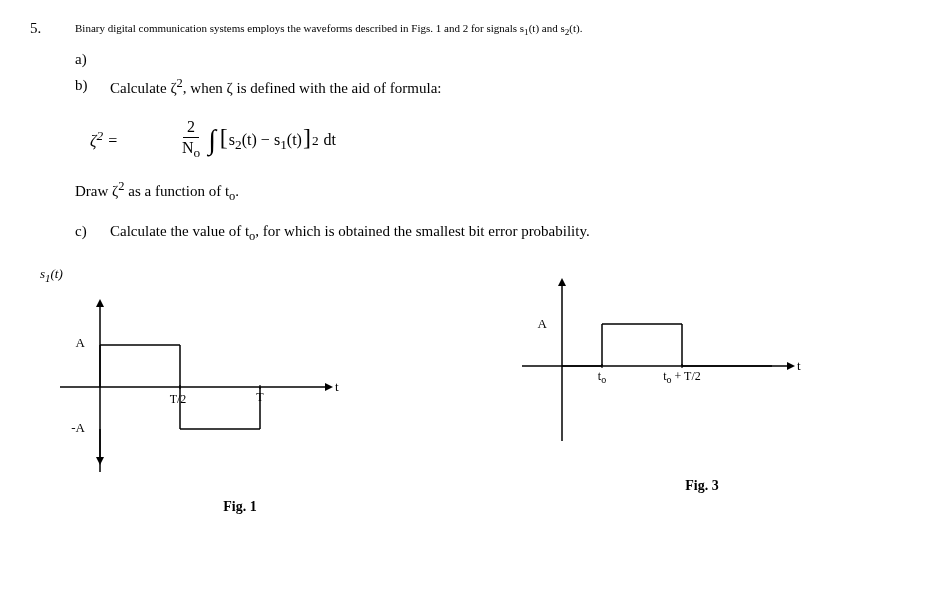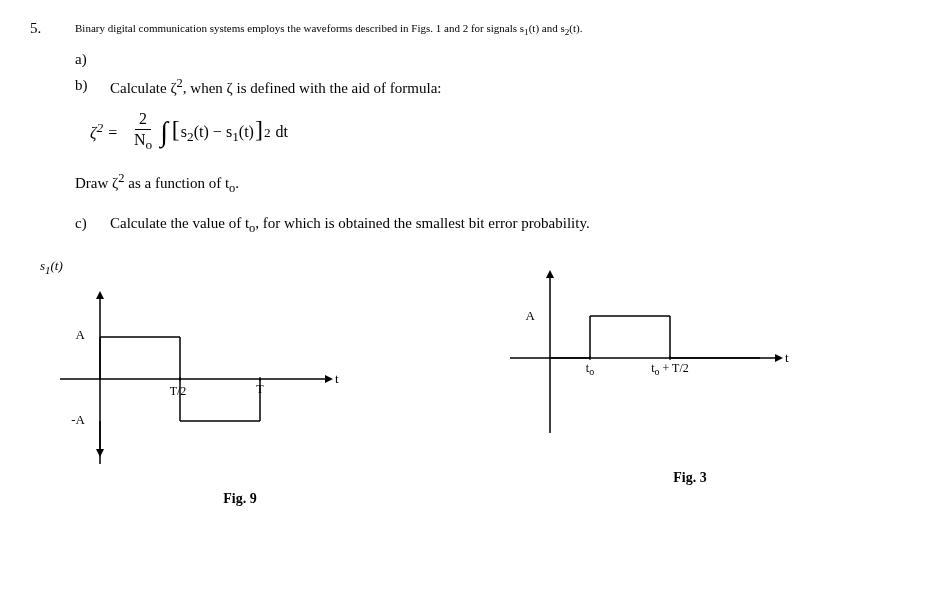--- a/index.html
+++ b/index.html
@@ -35,24 +35,25 @@
     .sub-item {
       display: flex;
       gap: 15px;
       margin-bottom: 4px;
       line-height: 1.5;
     }
     .sub-label {
       min-width: 20px;
     }
     .formula-block {
-      margin: 10px 0 18px 60px;
+      margin: 18px 0 18px 60px;
       display: flex;
       align-items: center;
       font-size: 16px;
+      gap: 48px;
     }
     .formula-lhs {
       font-style: italic;
       margin-right: 8px;
     }
     .formula-rhs {
       display: flex;
       align-items: center;
     }
     .frac {
@@ -86,21 +87,21 @@
       gap: 1px;
     }
     .sq-bracket {
       font-size: 24px;
       line-height: 1;
     }
     
     .figures-area {
       display: flex;
       margin-top: 20px;
-      gap: 0;
+      gap: 12px;
     }
     .fig-container {
       position: relative;
       width: 420px;
     }
     .fig-label-top {
       font-size: 13px;
       font-style: italic;
       margin-bottom: 4px;
       margin-left: 10px;
@@ -205,21 +206,21 @@
         <text x="148" y="116" font-size="12" text-anchor="middle">T/2</text>
 
         <line x1="230" y1="98" x2="230" y2="102" stroke="#000" stroke-width="1.2"></line>
         <text x="230" y="114" font-size="12" text-anchor="middle">T</text>
 
         <text x="305" y="104" font-size="13">t</text>
 
         <line x1="70" y1="142" x2="70" y2="175" stroke="#000" stroke-width="1.5"></line>
         <polygon points="70,178 66,170 74,170" fill="#000"></polygon>
       </svg>
-      <div class="fig-caption">Fig. 9</div>
+      <div class="fig-caption">Fig. 1</div>
     </div>
 
     <div class="fig-container" style="margin-left:30px;">
       <svg width="360" height="200">
 
         <line x1="70" y1="15" x2="70" y2="175" stroke="#000" stroke-width="1.5"></line>
 
         <polygon points="70,12 66,20 74,20" fill="#000"></polygon>
 
         <line x1="30" y1="100" x2="300" y2="100" stroke="#000" stroke-width="1.5"></line>

